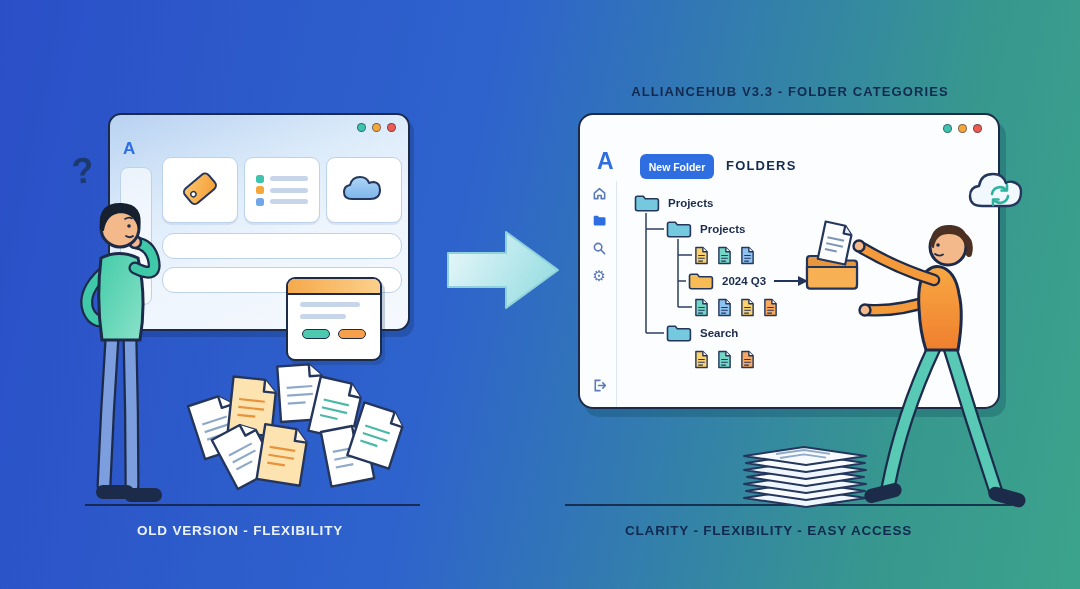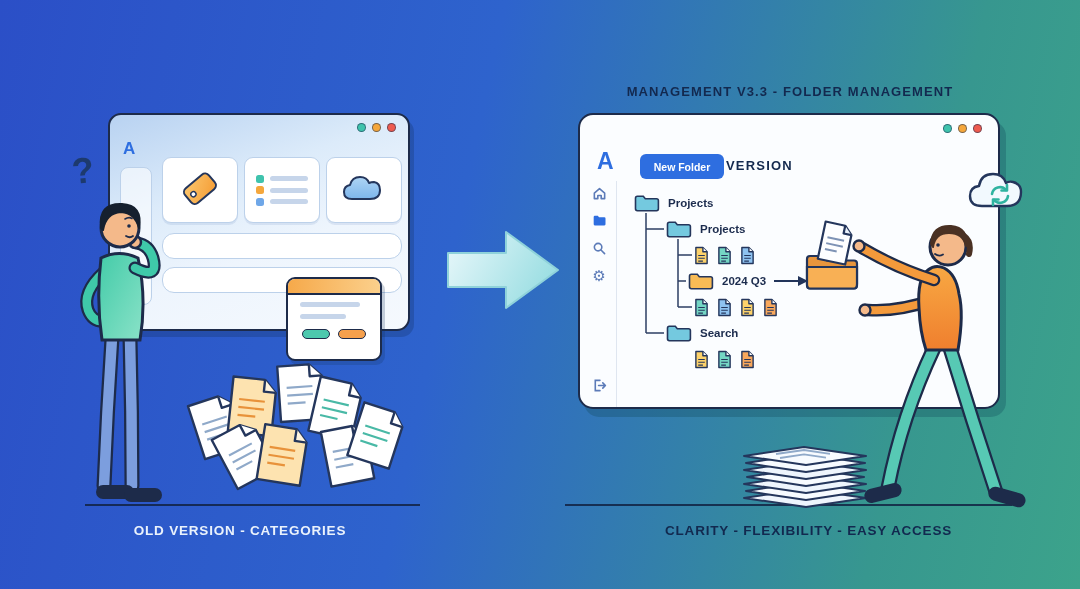--- a/index.html
+++ b/index.html
@@ -33,42 +33,42 @@
   .popup{position:absolute;left:176px;top:162px;width:92px;height:80px;background:#fff;border:2px solid #1d2b4a;
     border-radius:9px;box-shadow:3px 4px 0 rgba(18,48,92,.22);overflow:hidden;z-index:3;}
   .popup-head{height:14px;background:linear-gradient(90deg,#f6a94a,#fbd08c);border-bottom:2px solid #1d2b4a;}
   .popup-line{height:5px;border-radius:3px;background:#c6d5ea;margin:7px 12px 0 12px;}
   .popup-btns{display:flex;gap:8px;justify-content:center;margin-top:10px;}
   .pill{width:28px;height:10px;border-radius:6px;border:1.5px solid #1d2b4a;box-sizing:border-box;}
   .pill.teal{background:#4cc9ae}.pill.orange{background:#f6a04c}
 
   
   .nw-logo{position:absolute;left:17px;top:33px;font-weight:900;font-size:23px;color:#2e6ee0;}
-  .nf-btn{position:absolute;left:60px;top:39px;width:84px;height:25px;background:#2e6ee0;color:#fff;
+  .nf-btn{position:absolute;left:60px;top:39px;width:74px;height:25px;background:#2e6ee0;color:#fff;
     border:none;border-radius:6px;font-family:"Liberation Sans",sans-serif;font-size:10.5px;font-weight:bold;
     display:flex;align-items:center;justify-content:center;cursor:pointer;}
   .nw-heading{position:absolute;left:146px;top:43px;font-size:13px;font-weight:800;letter-spacing:1.2px;color:#14294e;}
   .search-pill{position:absolute;left:264px;top:38px;width:134px;height:25px;background:#e9eef6;border:1.5px solid #dde4ee;
     border-radius:13px;display:flex;align-items:center;gap:6px;padding:0 10px;box-sizing:border-box;}
   .search-input{border:none;background:transparent;outline:none;font-family:"Liberation Sans",sans-serif;
     font-size:11px;color:#55627b;width:86px;}
   .search-input::placeholder{color:#8b99af;}
   .nw-divider{position:absolute;left:36px;top:66px;height:226px;width:0;border-left:1.5px solid #dfe6f0;}
   .sb-icon{position:absolute;left:11px;width:16px;height:16px;display:flex;align-items:center;justify-content:center;}
   .gear-glyph{font-size:15px;line-height:1;color:#5c7bb8;}
   .trow{position:absolute;display:flex;align-items:center;gap:8px;}
   .tlabel{font-size:11.5px;font-weight:bold;color:#1c2c4e;white-space:nowrap;}
   .frow{position:absolute;display:flex;gap:8px;}
   .doc{width:15px;height:19px;display:block;}
   .tfold{width:26px;height:20px;display:block;}
 
   
   .caption{position:absolute;font-weight:bold;font-size:13.5px;letter-spacing:.8px;text-align:center;z-index:4;}
   .caption.left{left:100px;top:523px;width:280px;color:#eaf2fc;}
-  .caption.right{left:636px;top:523px;width:345px;color:#12294f;}
+  .caption.right{left:596px;top:523px;width:345px;color:#12294f;}
   .nw-title{position:absolute;left:580px;top:84px;width:420px;text-align:center;font-size:13px;font-weight:800;
     letter-spacing:1.1px;color:#13294f;z-index:4;}
 
   .ground{position:absolute;height:0;border-top:2px solid rgba(18,34,66,.85);z-index:1;}
   .qmark{position:absolute;left:72px;top:150px;font-size:36px;font-weight:800;color:#1d3a6e;
     transform:rotate(-6deg);z-index:6;}
 </style>
 </head>
 <body>
 
@@ -234,32 +234,32 @@
       <defs>
           <linearGradient id="arrg" x1="0" y1="0" x2="1" y2="0.4">
         <stop offset="0" stop-color="#eaf8fb"></stop>
             <stop offset="1" stop-color="#9ddfe3"></stop>
           </linearGradient>
         </defs>
       <path d="M2 27h58V6l52 38-52 38V61H2z" fill="url(#arrg)" stroke="#8fd2da" stroke-width="2" stroke-linejoin="round"></path>
     </svg>
   </div>
 
-  <div class="nw-title">MANAGEMENT V3.3 - FOLDER MANAGEMENT</div>
+  <div class="nw-title">ALLIANCEHUB V3.3 - FOLDER CATEGORIES</div>
 
   <div class="win new-win">
     <div class="dots" style="right:16px;top:9px;">
       <span class="dot t"></span>
       <span class="dot o"></span>
       <span class="dot r"></span>
     </div>
 
     <div class="nw-logo">A</div>
     <button class="nf-btn">New Folder</button>
-    <div class="nw-heading">VERSION</div>
+    <div class="nw-heading">FOLDERS</div>
 
 
     <div class="nw-divider"></div>
 
     <span class="sb-icon" style="top:70px;">
       <svg viewBox="0 0 16 16" width="15" height="15">
         <path d="M2.5 7.5 8 2.8l5.5 4.7V13.5H9.8v-3.4H6.2v3.4H2.5z" fill="none" stroke="#5c7bb8" stroke-width="1.7" stroke-linejoin="round"></path>
       </svg>
     </span>
     <span class="sb-icon" style="top:97px;">
@@ -461,15 +461,15 @@
         <path d="M6 36 66 27l62 9-60 9z" fill="#f7fbff"></path>
       </g>
       <path d="M38 34l28-4 26 3.8" fill="none" stroke="#8fa9c9" stroke-width="1.8"></path>
       <path d="M42 38l24-3.6 22 3.3" fill="none" stroke="#8fa9c9" stroke-width="1.8"></path>
     </svg>
   </div>
 
   <div class="ground" style="left:85px;top:504px;width:335px;"></div>
   <div class="ground" style="left:565px;top:504px;width:447px;"></div>
 
-  <div class="caption left">OLD VERSION - CATEGORIES</div>
+  <div class="caption left">OLD VERSION - FLEXIBILITY</div>
   <div class="caption right">CLARITY - FLEXIBILITY - EASY ACCESS</div>
 </div>
 
 </body></html>

